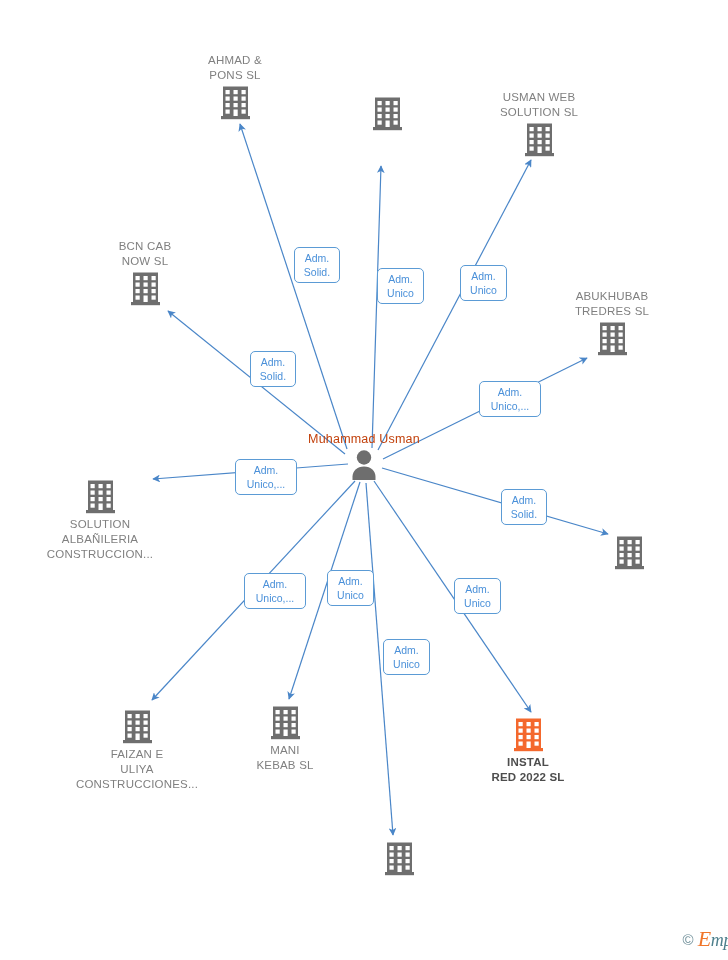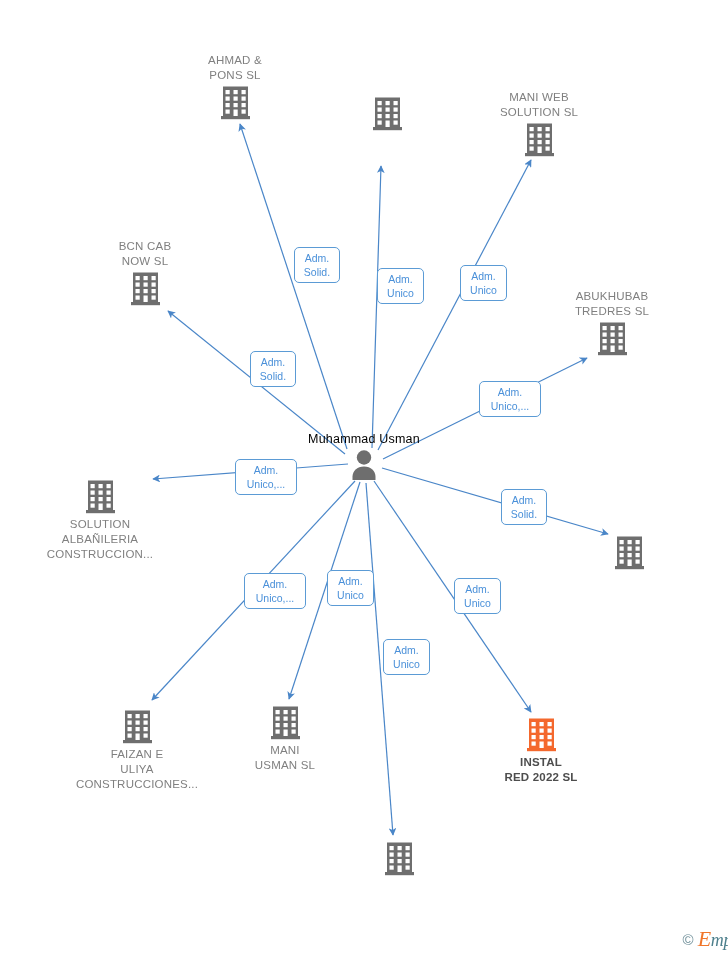--- a/index.html
+++ b/index.html
@@ -50,21 +50,21 @@
   .node.label-above .caption { margin-bottom: 2px; }
   .node.label-below .caption { margin-top: 3px; }
 
   .node.focus .caption {
     color: #4d4d4d;
     font-weight: bold;
   }
 
   .person .caption {
     font-size: 12.5px;
-    color: #000000;
+    color: #c2410c;
   }
 
   
   .badge {
     position: absolute;
     box-sizing: border-box;
     background: #ffffff;
     border: 1px solid #5b9bd5;
     border-radius: 5px;
     color: #4a90d9;
@@ -154,21 +154,21 @@
             <rect x="12.5" y="11.5" width="4.2" height="4.2" fill="#fff"></rect>
             <rect x="20.5" y="11.5" width="4.2" height="4.2" fill="#fff"></rect>
             <rect x="4.5" y="18" width="4.2" height="4.2" fill="#fff"></rect>
             <rect x="12.5" y="18" width="4.2" height="4.2" fill="#fff"></rect>
             <rect x="20.5" y="18" width="4.2" height="4.2" fill="#fff"></rect>
             <rect x="4.5" y="24.5" width="4.2" height="4.2" fill="#fff"></rect>
             <rect x="20.5" y="24.5" width="4.2" height="4.2" fill="#fff"></rect>
     <rect x="12.5" y="24.5" width="4.2" height="7" fill="#fff"></rect>
     <rect x="0" y="31" width="29" height="3.2" fill="#6e6e6e"></rect>
   </svg></span></div>
-      <div class="node label-above" style="left: 539px; top: 90px;"><span class="caption">MANI WEB
+      <div class="node label-above" style="left: 539px; top: 90px;"><span class="caption">USMAN WEB
 SOLUTION  SL</span><span><svg class="glyph" width="29" height="35" viewBox="0 0 29 35" xmlns="http://www.w3.org/2000/svg" aria-hidden="true">
     <rect x="2" y="1.5" width="25" height="30" fill="#6e6e6e"></rect>
     <rect x="4.5" y="5" width="4.2" height="4.2" fill="#fff"></rect>
             <rect x="12.5" y="5" width="4.2" height="4.2" fill="#fff"></rect>
             <rect x="20.5" y="5" width="4.2" height="4.2" fill="#fff"></rect>
             <rect x="4.5" y="11.5" width="4.2" height="4.2" fill="#fff"></rect>
             <rect x="12.5" y="11.5" width="4.2" height="4.2" fill="#fff"></rect>
             <rect x="20.5" y="11.5" width="4.2" height="4.2" fill="#fff"></rect>
             <rect x="4.5" y="18" width="4.2" height="4.2" fill="#fff"></rect>
             <rect x="12.5" y="18" width="4.2" height="4.2" fill="#fff"></rect>
@@ -273,22 +273,22 @@
             <rect x="12.5" y="11.5" width="4.2" height="4.2" fill="#fff"></rect>
             <rect x="20.5" y="11.5" width="4.2" height="4.2" fill="#fff"></rect>
             <rect x="4.5" y="18" width="4.2" height="4.2" fill="#fff"></rect>
             <rect x="12.5" y="18" width="4.2" height="4.2" fill="#fff"></rect>
             <rect x="20.5" y="18" width="4.2" height="4.2" fill="#fff"></rect>
             <rect x="4.5" y="24.5" width="4.2" height="4.2" fill="#fff"></rect>
             <rect x="20.5" y="24.5" width="4.2" height="4.2" fill="#fff"></rect>
     <rect x="12.5" y="24.5" width="4.2" height="7" fill="#fff"></rect>
     <rect x="0" y="31" width="29" height="3.2" fill="#6e6e6e"></rect>
   </svg></span><span class="caption">MANI
-USMAN  SL</span></div>
-      <div class="node label-below focus" style="left: 541px; top: 717px; text-align: center;"><span><svg class="glyph" width="29" height="35" viewBox="0 0 29 35" xmlns="http://www.w3.org/2000/svg" aria-hidden="true">
+KEBAB  SL</span></div>
+      <div class="node label-below focus" style="left: 528px; top: 717px; text-align: center;"><span><svg class="glyph" width="29" height="35" viewBox="0 0 29 35" xmlns="http://www.w3.org/2000/svg" aria-hidden="true">
     <rect x="2" y="1.5" width="25" height="30" fill="#f4682d"></rect>
     <rect x="4.5" y="5" width="4.2" height="4.2" fill="#fff"></rect>
             <rect x="12.5" y="5" width="4.2" height="4.2" fill="#fff"></rect>
             <rect x="20.5" y="5" width="4.2" height="4.2" fill="#fff"></rect>
             <rect x="4.5" y="11.5" width="4.2" height="4.2" fill="#fff"></rect>
             <rect x="12.5" y="11.5" width="4.2" height="4.2" fill="#fff"></rect>
             <rect x="20.5" y="11.5" width="4.2" height="4.2" fill="#fff"></rect>
             <rect x="4.5" y="18" width="4.2" height="4.2" fill="#fff"></rect>
             <rect x="12.5" y="18" width="4.2" height="4.2" fill="#fff"></rect>
             <rect x="20.5" y="18" width="4.2" height="4.2" fill="#fff"></rect>

